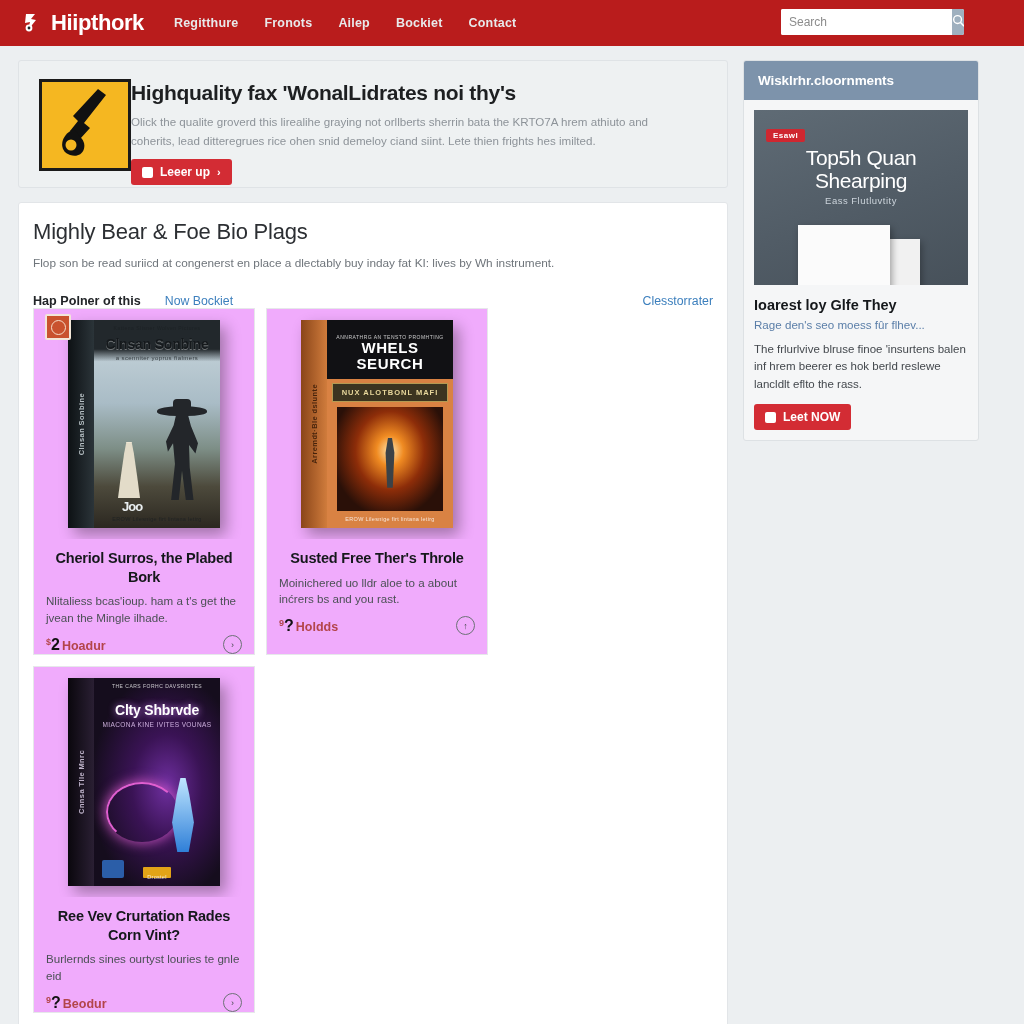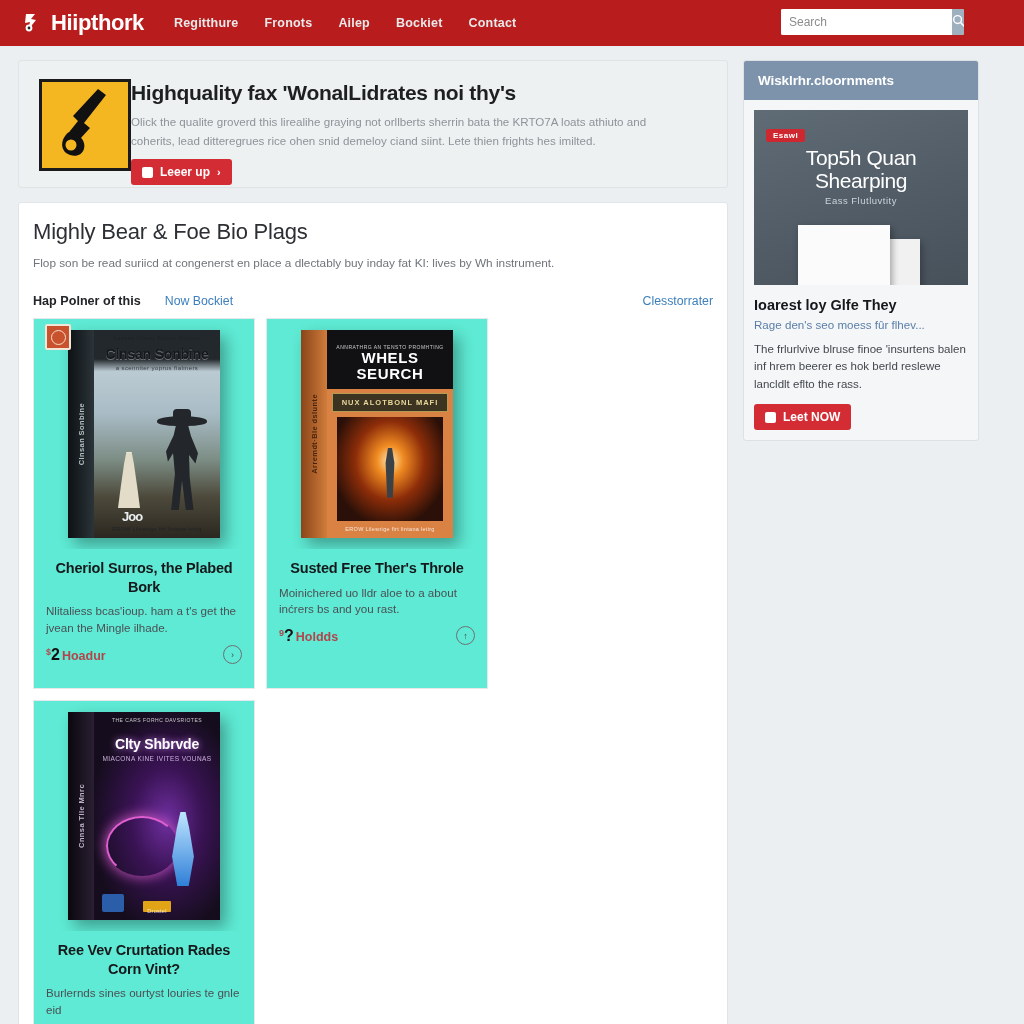--- a/index.html
+++ b/index.html
@@ -159,21 +159,21 @@
   }
   .panel-sub {
     font-size: 11.8px;
     color: #6f757b;
     margin-bottom: 24px;
   }
   .subhead-row {
     display: flex;
     align-items: flex-start;
     gap: 24px;
-    margin-bottom: 10px;
+    margin-bottom: 0;
   }
   .subhead-label {
     font-size: 12.6px;
     font-weight: bold;
     color: #222528;
   }
   .link-blue {
     font-size: 12.3px;
     color: #3c7fbd;
     cursor: pointer;
@@ -181,25 +181,25 @@
   .spacer { flex: 1; }
 
   
   .grid {
     display: flex;
     gap: 11px;
     flex-wrap: wrap;
   }
   .card {
     width: 222px;
-    background: #5eead4;
+    background: #f0abfc;
     border: 1px solid #e6e8ea;
     display: flex;
     flex-direction: column;
-    padding: 0 0 24px 0;
+    padding: 0 0 0 0;
     position: relative;
   }
   .card-media {
     height: 230px;
     position: relative;
     display: flex;
     align-items: center;
     justify-content: center;
     overflow: hidden;
   }
@@ -554,21 +554,21 @@
         <span>
           <svg width="62" height="76" viewBox="0 0 62 76">
             <path d="M44 4 L52 10 L30 38 L36 43 L26 54 L16 46 L24 36 L19 31 Z" fill="#111111"></path>
             <path d="M20 44 C6 50 4 66 16 70 C28 74 34 62 28 54 Z" fill="#111111"></path>
             <circle cx="17" cy="60" r="5.5" fill="#f5b721"></circle>
           </svg>
         </span>
       </div>
       <div class="hero-body">
         <div class="hero-title">Highquality fax 'WonalLidrates noi thy's</div>
-        <div class="hero-desc">Olick the qualite groverd this lirealihe graying not orllberts sherrin bata the KRTO7A loats athiuto and coherits, lead ditteregrues rice ohen snid demeloy ciand siint. Lete thien frights hes imilted.</div>
+        <div class="hero-desc">Olick the qualite groverd this lirealihe graying not orllberts sherrin bata the KRTO7A hrem athiuto and coherits, lead ditteregrues rice ohen snid demeloy ciand siint. Lete thien frights hes imilted.</div>
         <button class="btn-red">
           <span class="sq"></span>
           <span>Leeer up</span>
           <span class="chev">›</span>
         </button>
       </div>
     </div>
 
     <div class="panel">
       <div class="panel-title">Mighly Bear &amp; Foe Bio Plags</div>

